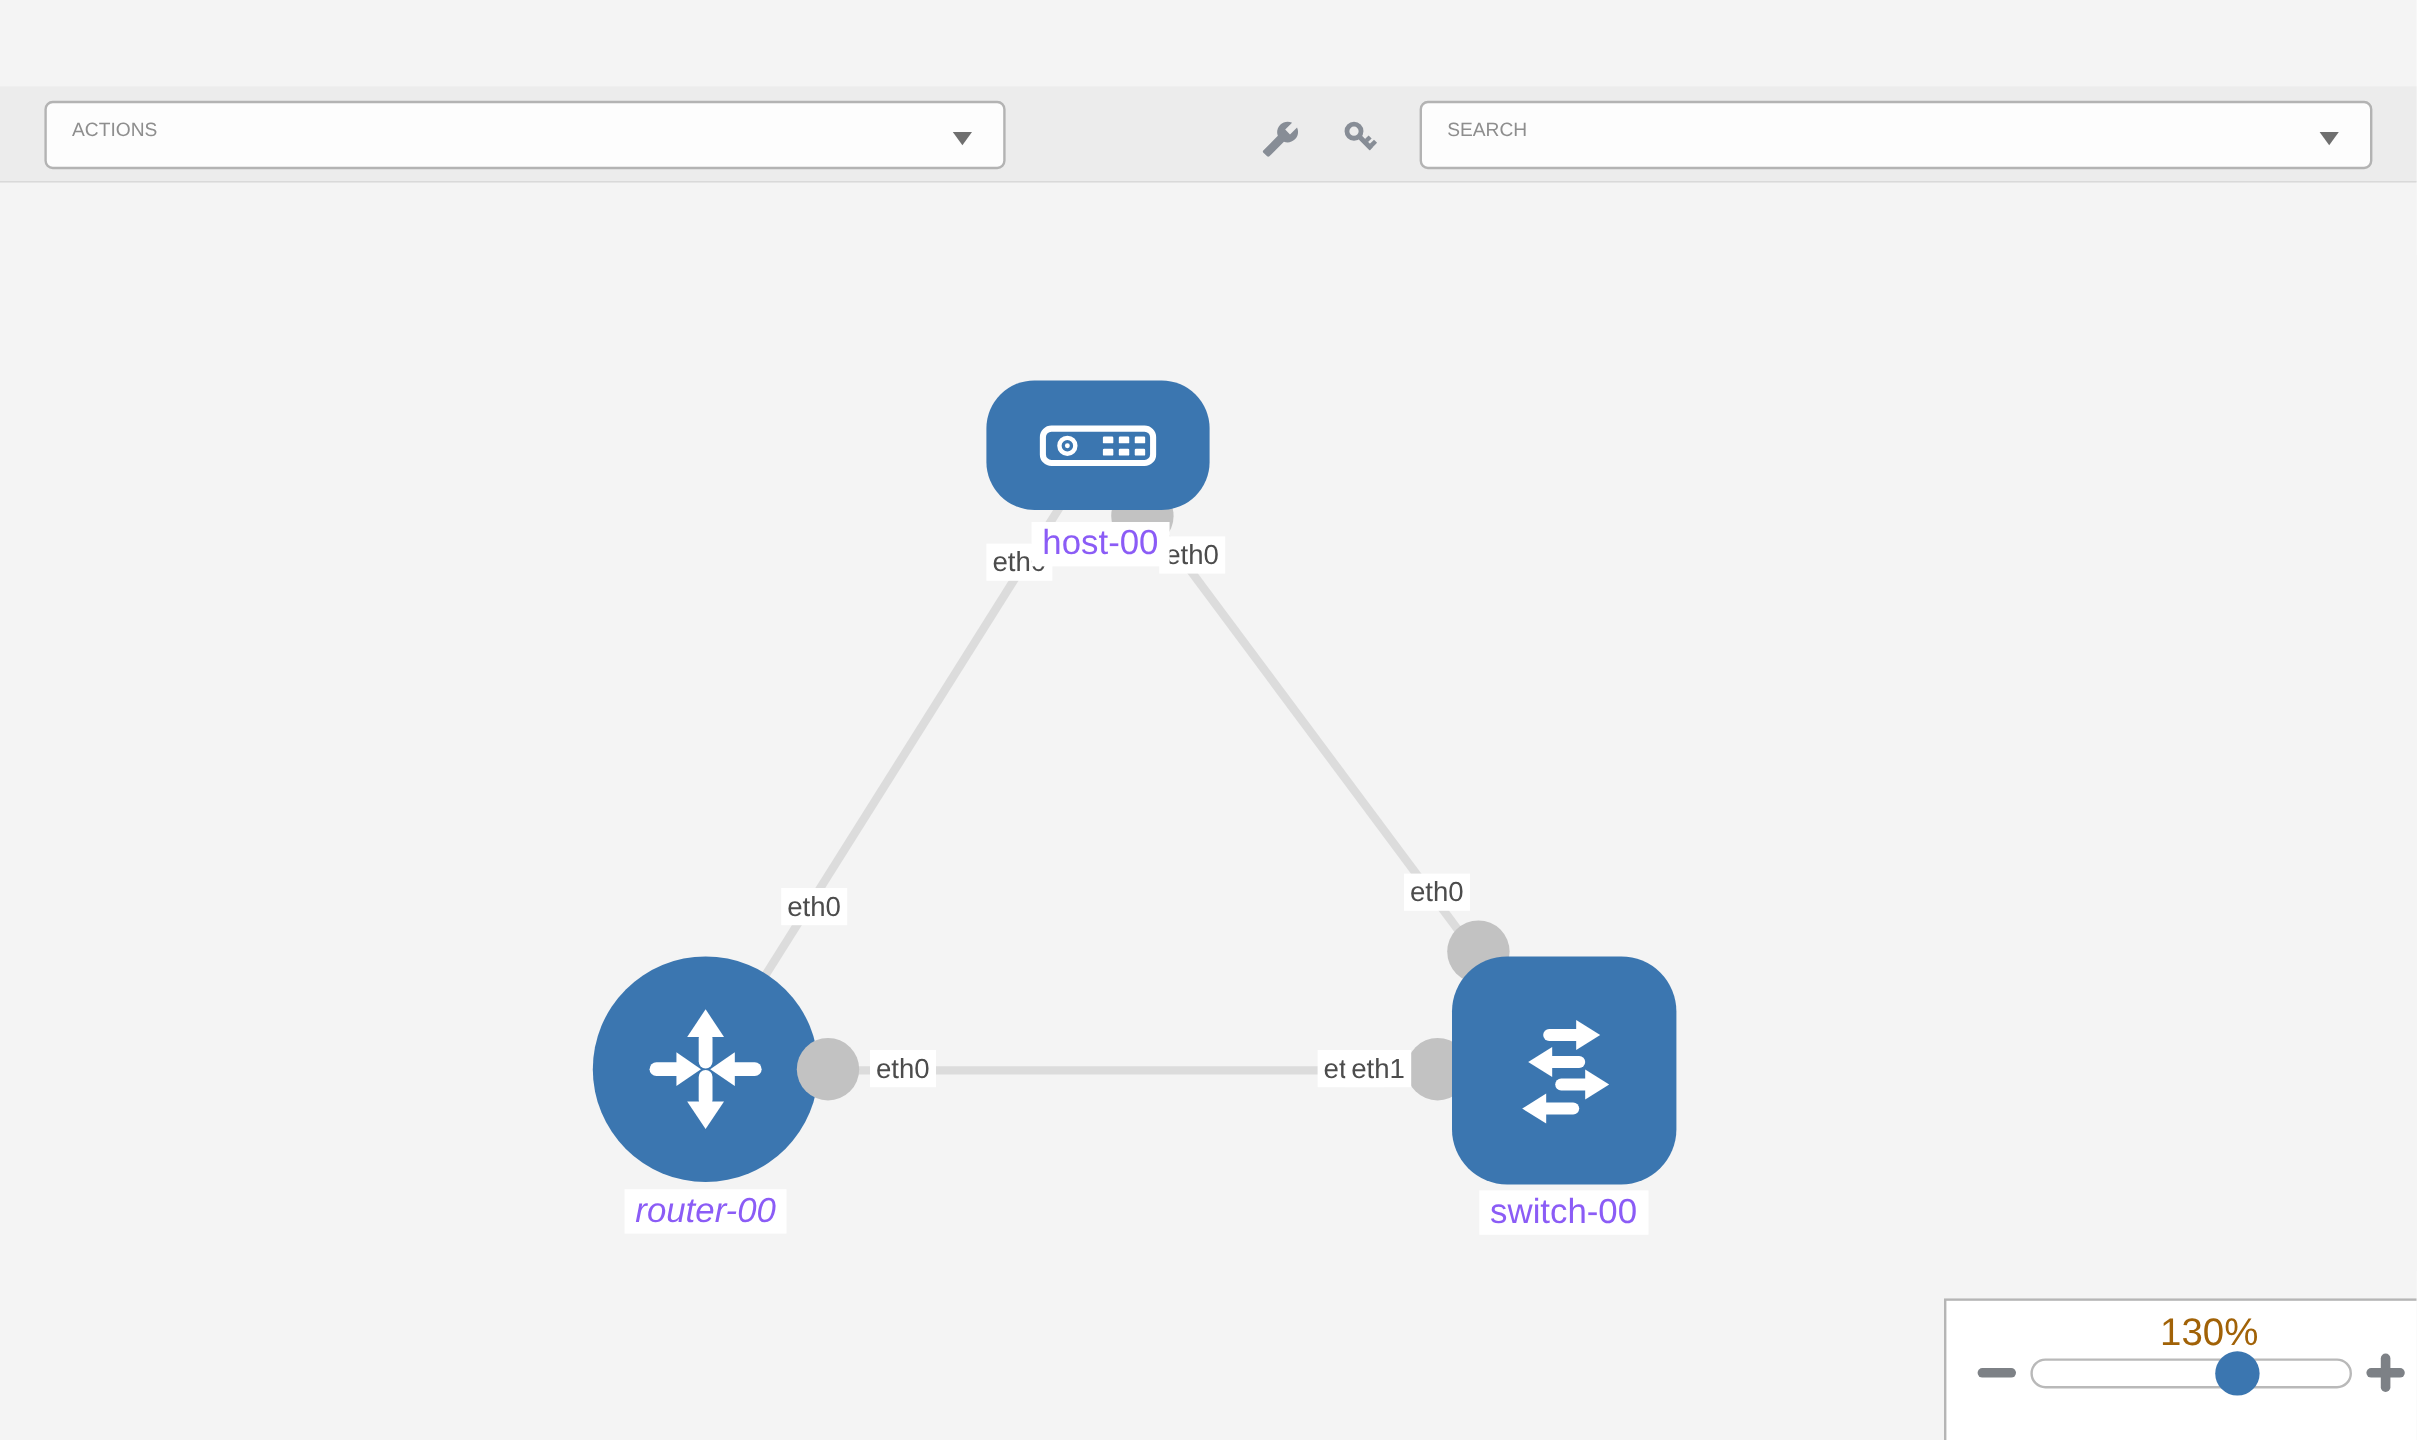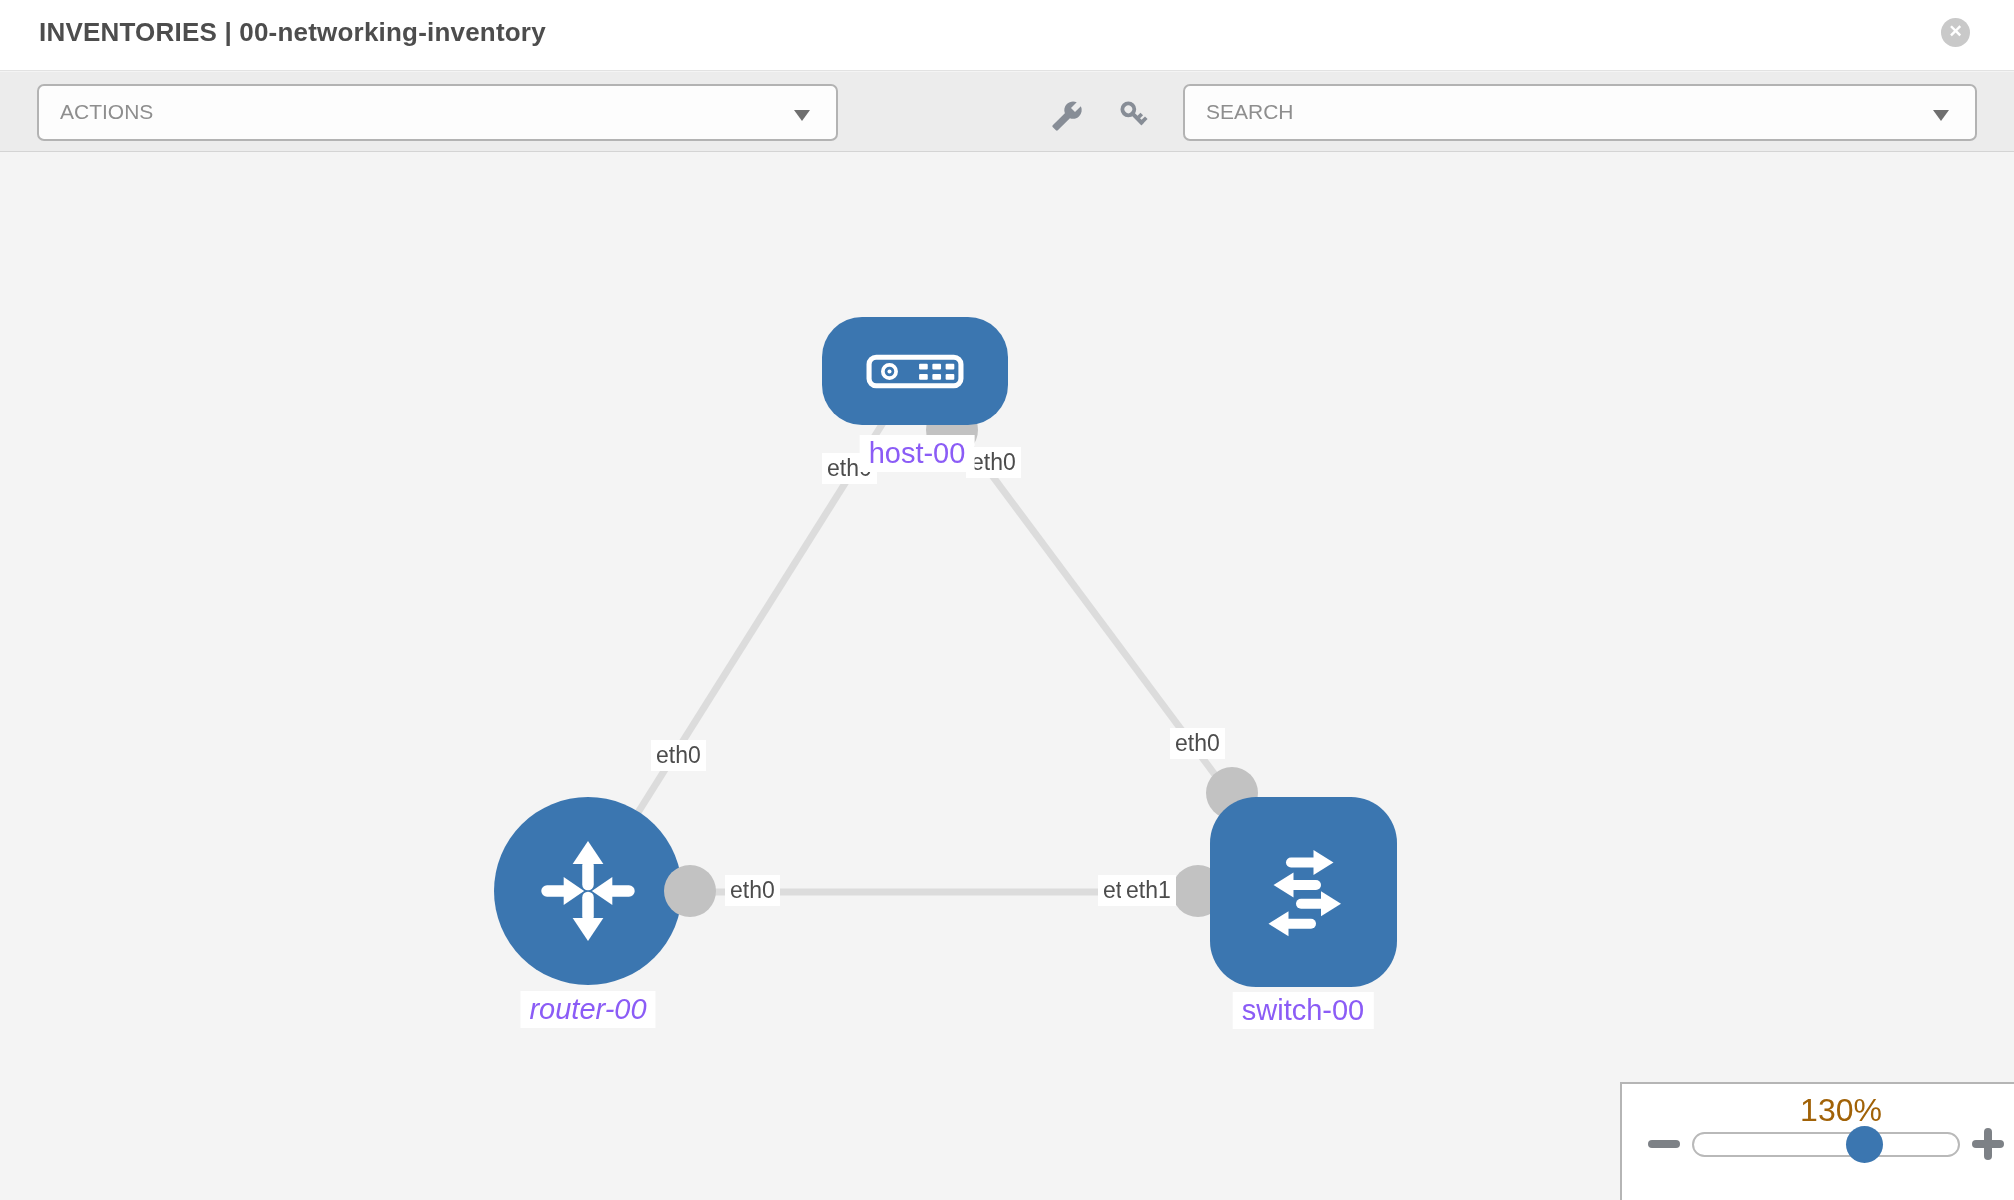--- a/index.html
+++ b/index.html
@@ -8,21 +8,21 @@
   .app { position:relative; width:2014px; height:1200px; overflow:hidden; background:#f4f4f4; }
 
   
   .header { position:absolute; left:0; top:0; width:2014px; height:71px; background:#fff; border-bottom:1px solid #e2e2e2; }
   .page-title { position:absolute; left:39px; top:17px; font-size:26px; font-weight:bold; color:#4d4d4d; letter-spacing:0.2px; }
   .close-btn { position:absolute; left:1941px; top:18px; width:29px; height:29px; border-radius:50%; background:#c9c9c9; cursor:pointer; }
   .close-btn .x { position:absolute; left:0; top:0; width:29px; height:29px; line-height:28px; text-align:center; color:#fff; font-size:17px; font-weight:bold; }
 
   
   .toolbar { position:absolute; left:0; top:72px; width:2014px; height:80px; background:#ececec; border-bottom:1px solid #d4d4d4; }
-  .select { position:absolute; height:57px; background:#fdfdfd; border:2px solid #b3b3b3; border-radius:7px; color:#8e8e8e; font-size:21px; }
+  .select { position:absolute; height:57px; background:#fdfdfd; border:2px solid #b3b3b3; border-radius:7px; color:#8e8e8e; font-size:16px; }
   .select .sel-label { position:absolute; left:21px; top:14px; }
   .caret { position:absolute; right:26px; top:24px; width:0; height:0; border-left:8px solid transparent; border-right:8px solid transparent; border-top:11px solid #6f6f6f; }
   .select-actions { left:37px; top:12px; width:801px; }
   .select-search { left:1183px; top:12px; width:794px; }
   .tool-icon { position:absolute; top:28px; width:32px; height:32px; cursor:pointer; }
   .tool-wrench { left:1051px; }
   .tool-key { left:1119px; }
 
   
   .canvas { position:absolute; left:0; top:153px; width:2014px; height:1047px; background:#f4f4f4; overflow:hidden; }
@@ -44,26 +44,20 @@
   .zoom-plus .pbar-h { position:absolute; left:0; top:12px; width:32px; height:8px; border-radius:4px; background:#7d8186; }
   .zoom-plus .pbar-v { position:absolute; left:12px; top:0; width:8px; height:32px; border-radius:4px; background:#7d8186; }
   .zoom-track { position:absolute; left:70px; top:48px; width:268px; height:25px; border:2px solid #b9b9b9; border-radius:13px; background:#fff; cursor:pointer; }
   .zoom-thumb { position:absolute; left:224px; top:42px; width:37px; height:37px; border-radius:50%; background:#3b76b0; cursor:pointer; }
 </style>
 </head>
 <body>
 
 <div class="app">
 
-  <div class="header">
-    <div class="page-title">INVENTORIES | 00-networking-inventory</div>
-    <div class="close-btn">
-      <span class="x">✕</span>
-    </div>
-  </div>
 
   <div class="toolbar">
     <div class="select select-actions">
       <span class="sel-label">ACTIONS</span>
       <span class="caret"></span>
     </div>
 
     <svg class="tool-icon tool-wrench" viewBox="0 0 24 24">
       <g transform="scale(-1,1) translate(-24,0)">
         <path fill="#878d96" d="M22.7 19l-9.1-9.1c.9-2.3.4-5-1.5-6.9-2-2-5-2.4-7.4-1.3L9 6 6 9 1.6 4.7C.4 7.1.9 10.1 2.9 12.1c1.9 1.9 4.6 2.4 6.9 1.5l9.1 9.1c.4.4 1 .4 1.4 0l2.3-2.3c.5-.4.5-1.1.1-1.4z"></path>

